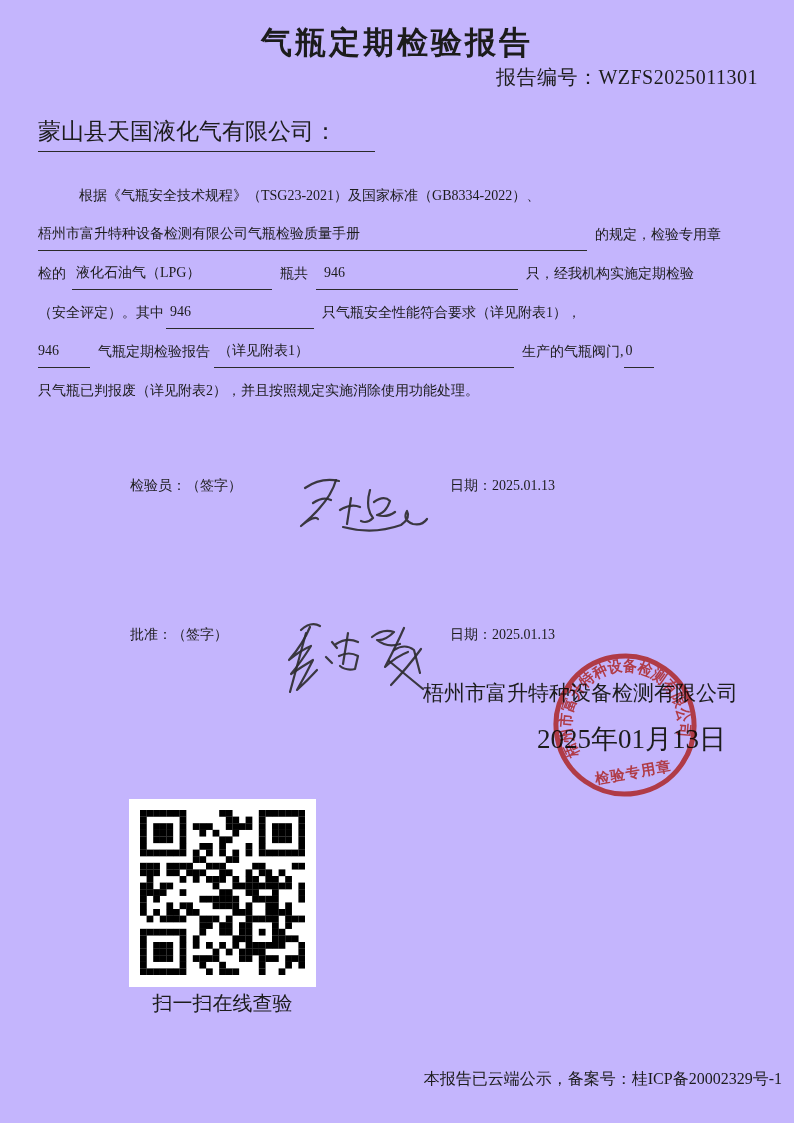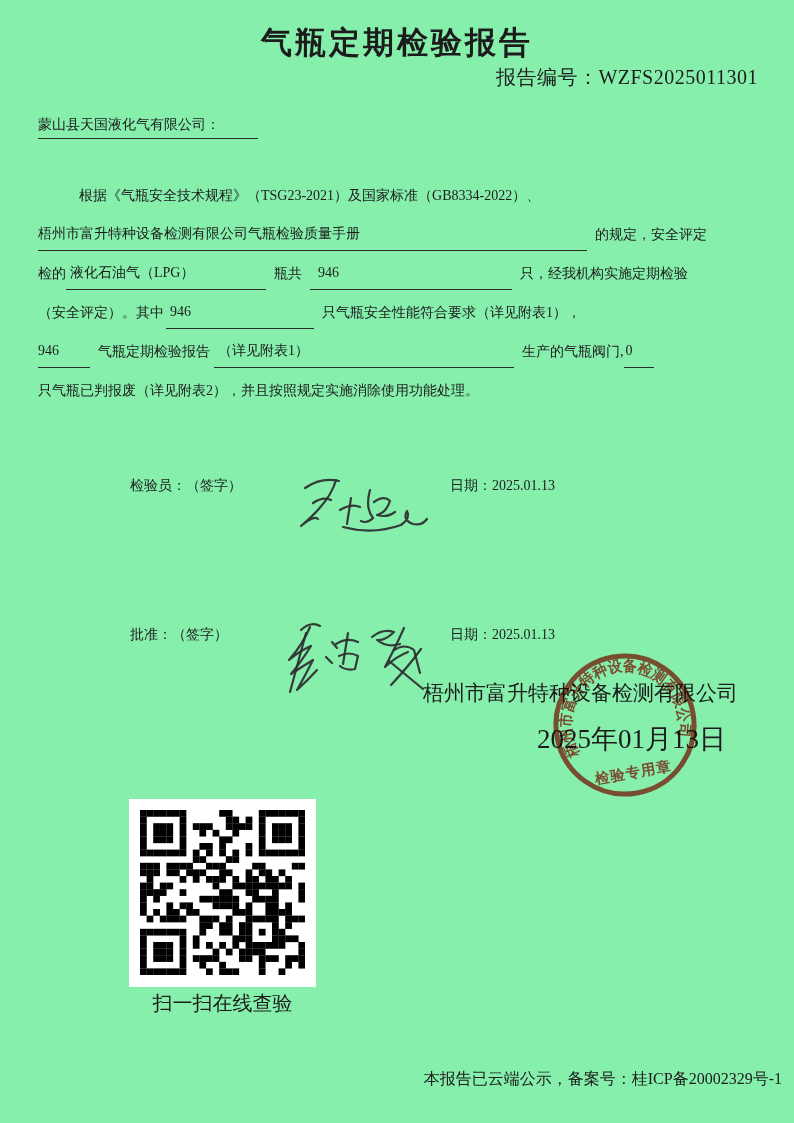--- a/index.html
+++ b/index.html
@@ -1,31 +1,31 @@
 <!DOCTYPE html>
 <html><head>
 <meta charset="utf-8">
 <style>
   html,body{margin:0;padding:0;}
   .page{
-    position:relative;width:794px;height:1123px;background:#86efac;
+    position:relative;width:794px;height:1123px;background:#c4b5fd;
     font-family:"Liberation Serif","DejaVu Serif",serif;color:#1c1c1c;overflow:hidden;
   }
   .title{position:absolute;top:22px;left:0;width:100%;text-align:center;
     font-size:31px;font-weight:bold;letter-spacing:3px;}
   .report-no{position:absolute;top:64px;right:36px;font-size:20px;letter-spacing:.5px;}
-  .addressee{position:absolute;top:116px;left:38px;font-size:14px;}
+  .addressee{position:absolute;top:116px;left:38px;font-size:23px;}
   .addressee .u{display:inline-block;border-bottom:1.6px solid #2a2a2a;padding:0 38px 4px 0;}
   .body{position:absolute;top:176px;left:38px;width:726px;font-size:14px;}
   .bline{height:39px;line-height:39px;white-space:nowrap;}
   .indent{display:inline-block;width:41px;}
   .blank{display:inline-block;border-bottom:1.6px solid #2a2a2a;height:36px;line-height:38px;
     vertical-align:top;box-sizing:border-box;}
   .bk-manual{width:549px;}
-  .bk-lpg{width:200px;padding-left:4px;}
+  .bk-lpg{width:200px;margin-left:6px;padding-left:4px;}
   .bk-946a{width:202px;margin-left:8px;padding-left:8px;}
   .bk-946b{width:148px;margin-left:2px;padding-left:4px;}
   .bk-946c{width:52px;}
   .bk-fj1{width:300px;margin-left:4px;padding-left:4px;}
   .bk-0{width:30px;padding-left:2px;}
   .gap-s{display:inline-block;width:8px;}
   .sig-label{position:absolute;font-size:14px;white-space:nowrap;}
   .sig-svg{position:absolute;}
   .sig-svg path{fill:none;stroke:#2e2c30;stroke-width:2.2;stroke-linecap:round;stroke-linejoin:round;opacity:.92;}
   .org-name{position:absolute;top:679px;left:423px;font-size:21px;white-space:nowrap;}
@@ -48,21 +48,21 @@
   <div class="report-no">
     <span>报告编号：</span><span>WZFS2025011301</span>
   </div>
 
   <div class="addressee">
     <span class="u">蒙山县天国液化气有限公司：</span>
   </div>
 
   <div class="body">
     <div class="bline"><span class="indent"></span><span>根据《气瓶安全技术规程》（TSG23-2021）及国家标准（GB8334-2022）、</span></div>
-    <div class="bline"><span class="blank bk-manual">梧州市富升特种设备检测有限公司气瓶检验质量手册</span><span class="gap-s"></span><span>的规定，安全评定</span></div>
+    <div class="bline"><span class="blank bk-manual">梧州市富升特种设备检测有限公司气瓶检验质量手册</span><span class="gap-s"></span><span>的规定，检验专用章</span></div>
     <div class="bline"><span>检的</span><span class="blank bk-lpg">液化石油气（LPG）</span><span class="gap-s"></span><span>瓶共</span><span class="blank bk-946a">946</span><span class="gap-s"></span><span>只，经我机构实施定期检验</span></div>
     <div class="bline"><span>（安全评定）。其中</span><span class="blank bk-946b">946</span><span class="gap-s"></span><span>只气瓶安全性能符合要求（详见附表1），</span></div>
     <div class="bline"><span class="blank bk-946c">946</span><span class="gap-s"></span><span>气瓶定期检验报告</span><span class="blank bk-fj1">（详见附表1）</span><span class="gap-s"></span><span>生产的气瓶阀门,</span><span class="blank bk-0">0</span></div>
     <div class="bline"><span>只气瓶已判报废（详见附表2），并且按照规定实施消除使用功能处理。</span></div>
   </div>
 
   <div class="sig-label" style="top:477px;left:130px;">检验员：（签字）</div>
   <svg class="sig-svg" style="top:458px;left:283px;" width="160" height="90" viewBox="0 0 160 90">
     <path d="M22,30 Q38,19 56,23"></path>
     <path d="M53,22 C49,37 36,53 18,68 C26,61 33,58 35,61"></path>

